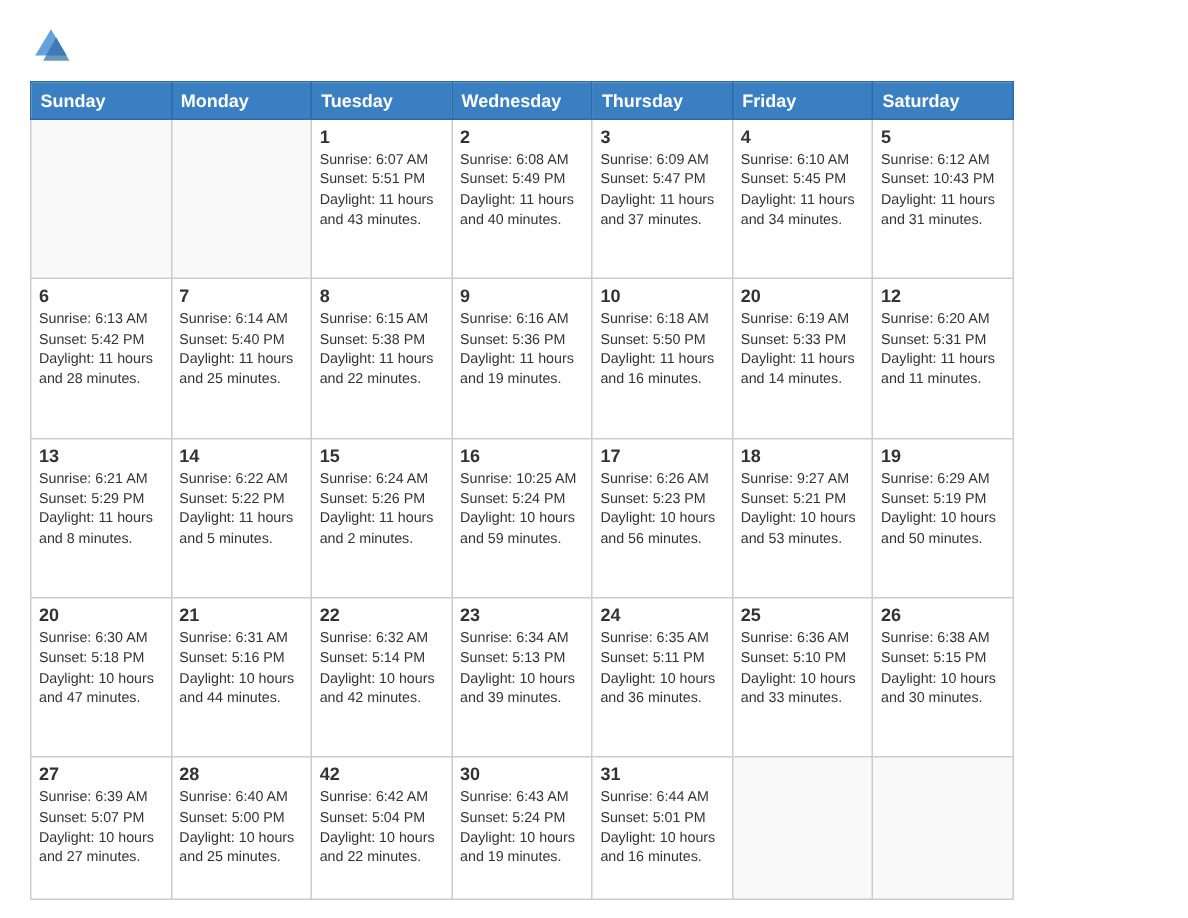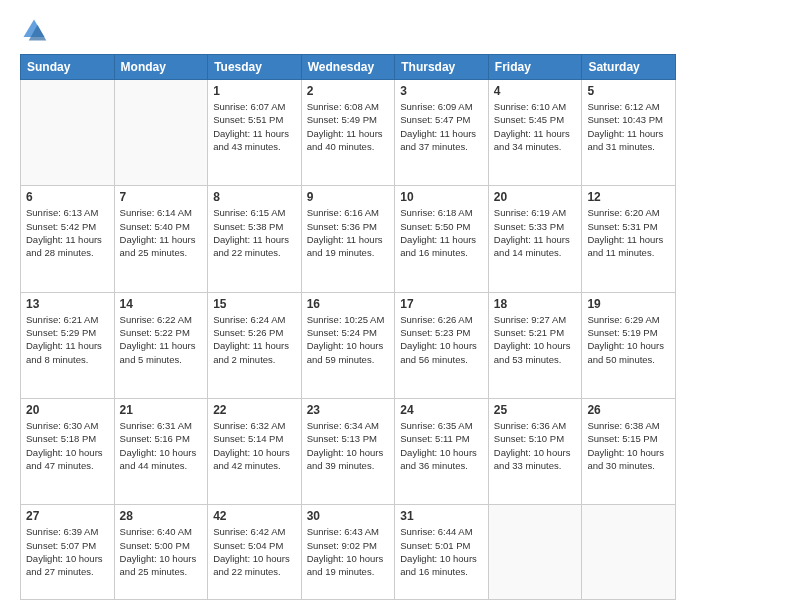--- a/index.html
+++ b/index.html
@@ -310,21 +310,21 @@
           </td>
           <td>
             <span class="day-num">42</span>
             <div class="cell-text">Sunrise: 6:42 AM
 Sunset: 5:04 PM
 Daylight: 10 hours and 22 minutes.</div>
           </td>
           <td>
             <span class="day-num">30</span>
             <div class="cell-text">Sunrise: 6:43 AM
-Sunset: 9:02 PM
+Sunset: 5:24 PM
 Daylight: 10 hours and 19 minutes.</div>
           </td>
           <td>
             <span class="day-num">31</span>
             <div class="cell-text">Sunrise: 6:44 AM
 Sunset: 5:01 PM
 Daylight: 10 hours and 16 minutes.</div>
           </td>
           <td class="empty"></td>
           <td class="empty"></td>

